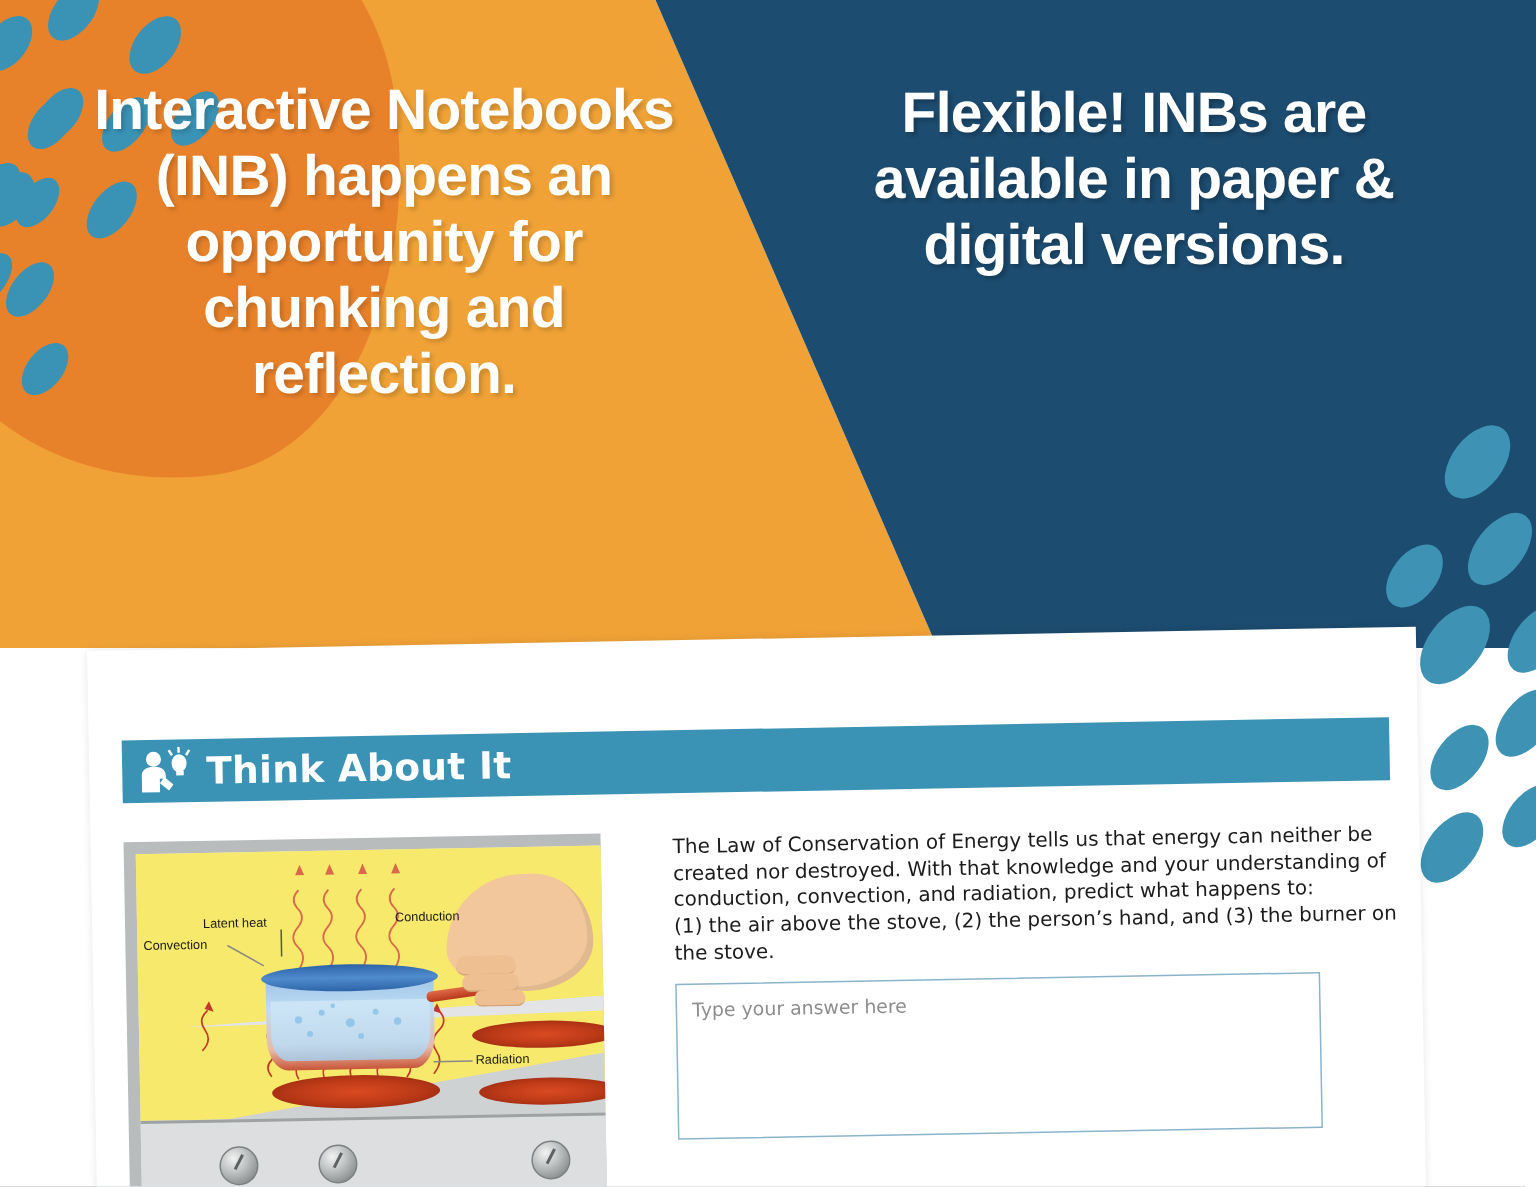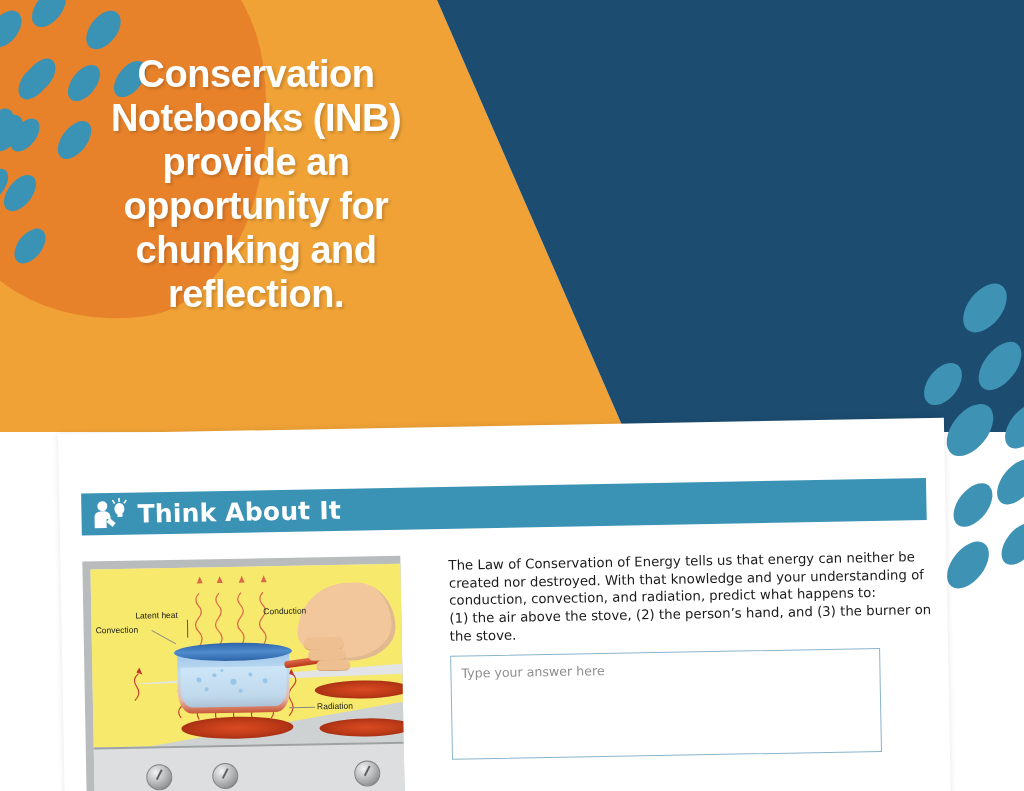--- a/index.html
+++ b/index.html
@@ -234,21 +234,22 @@
   <div class="dot dk" style="left:968px; top:280px; width:34px; height:56px;"></div>
   <div class="dot dk" style="left:984px; top:338px; width:32px; height:56px;"></div>
   <div class="dot dk" style="left:928px; top:360px; width:30px; height:48px;"></div>
   <div class="dot dk" style="left:952px; top:400px; width:36px; height:60px;"></div>
   <div class="dot dk" style="left:1010px; top:400px; width:30px; height:52px;"></div>
   <div class="dot dk" style="left:1002px; top:456px; width:30px; height:52px;"></div>
   <div class="dot dk" style="left:958px; top:480px; width:30px; height:50px;"></div>
   <div class="dot dk" style="left:952px; top:538px; width:32px; height:54px;"></div>
   <div class="dot dk" style="left:1006px; top:520px; width:28px; height:48px;"></div>
 
-  <div class="headline" id="headline-left">Conservation Notebooks (INB) provide an opportunity for chunking and reflection.</div>
+  <div class="headline" id="headline-left">Interactive Notebooks (INB) happens an opportunity for chunking and reflection.</div>
+  <div class="headline" id="headline-right">Flexible! INBs are available in paper &amp; digital versions.</div>
 
   <div id="card">
 
     <div id="banner">
       <span id="banner-icon">
         <svg viewBox="0 0 40 32" width="40" height="32" aria-hidden="true">
           <circle cx="11" cy="8" r="5" fill="#ffffff"></circle>
           <path d="M3 30 L3 19 C3 15 6 13 11 13 C16 13 19 15 19 19 L19 21 L15 21 L15 30 Z" fill="#ffffff"></path>
           <path d="M18 20 L24 25 L21 29 L15 24 Z" fill="#ffffff"></path>
           <ellipse cx="28" cy="11" rx="5" ry="6" fill="#ffffff"></ellipse>

